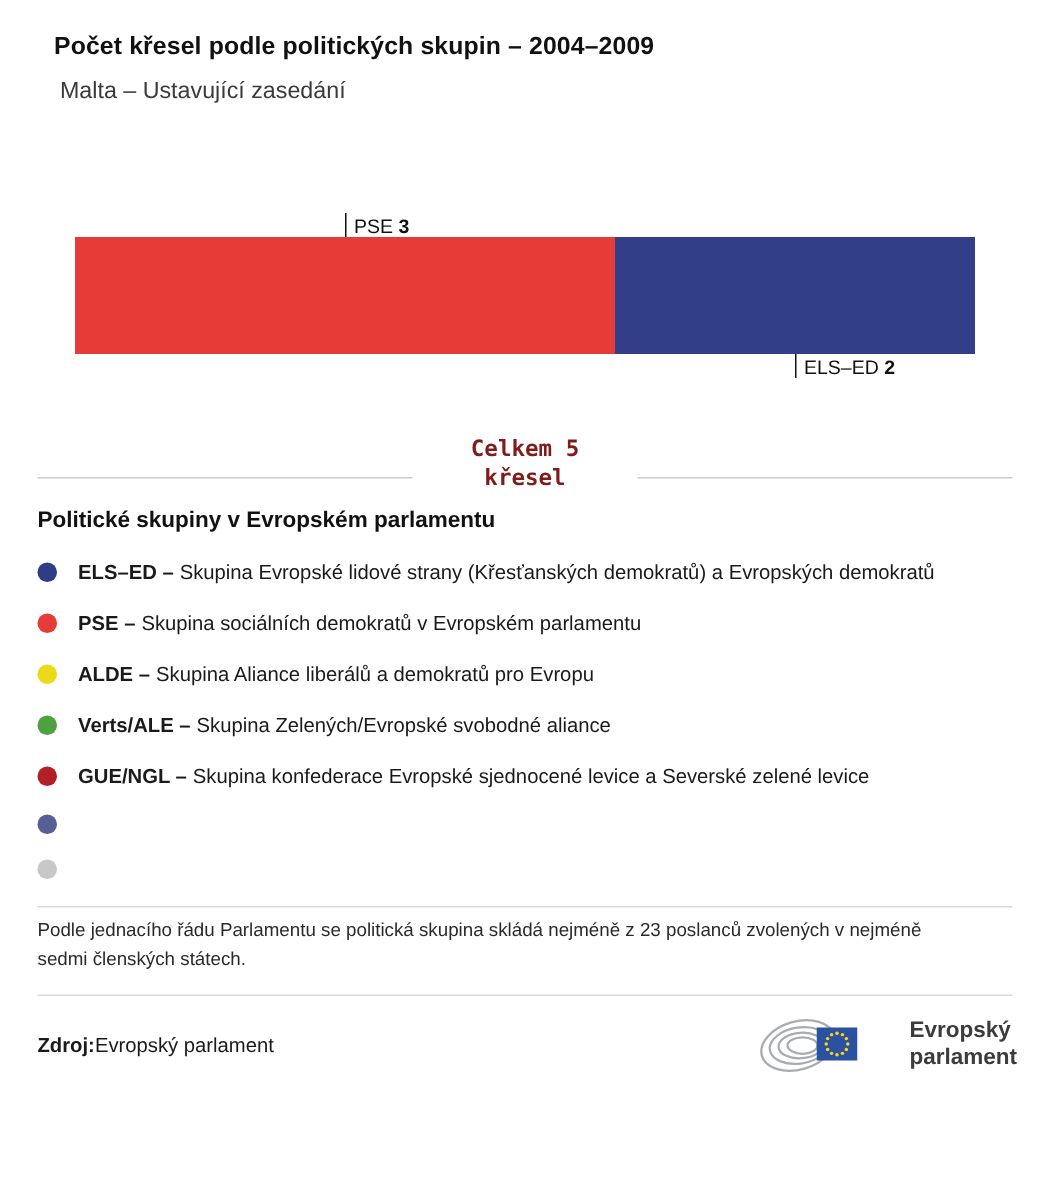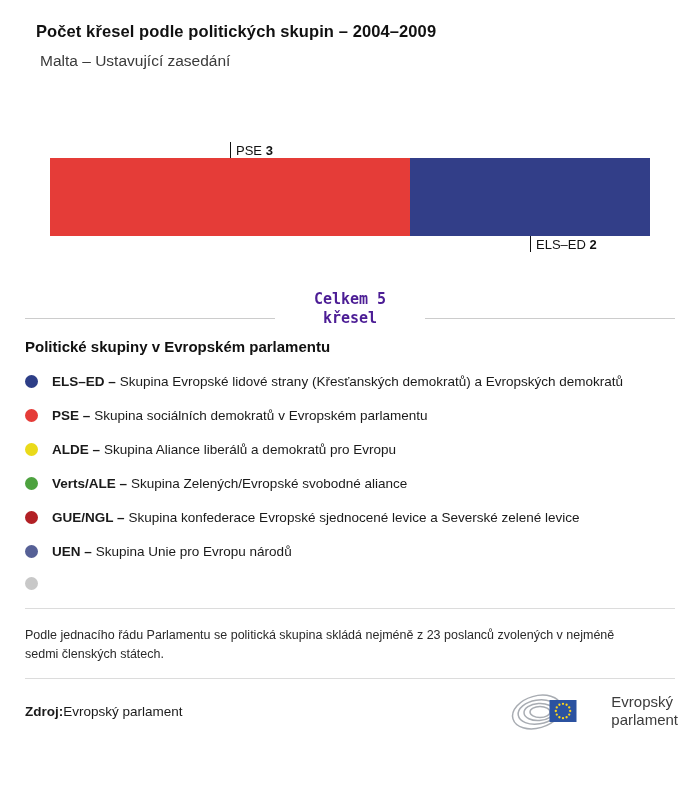--- a/index.html
+++ b/index.html
@@ -27,41 +27,41 @@
   .bar-label.above { bottom: 100%; }
   .bar-label.below { top: 100%; }
   .bar-label b { font-weight: bold; }
 
   
   .total-row { display: flex; align-items: flex-end; gap: 14px; margin: 54px 25px 0 25px; }
   .total-row .hline { flex: 1; height: 1px; background: #cccccc; margin-bottom: 9px; }
   .total-text {
     font-family: "DejaVu Sans Mono", monospace;
     font-weight: bold; font-size: 15px; line-height: 1.25;
-    width: 122px; text-align: center; color: #4c1d95;
+    width: 122px; text-align: center; color: #7f1d1d;
   }
 
   
   .legend { padding: 0 25px; margin-top: 10px; }
   .legend-heading { font-size: 15px; font-weight: bold; color: #111; margin-bottom: 18px; }
   .legend-item { display: flex; align-items: center; margin-bottom: 17px; line-height: 17px; }
   .legend-dot { width: 13px; height: 13px; border-radius: 50%; margin-right: 14px; flex: none; background: #999; }
   .legend-text { font-size: 13.5px; color: #1a1a1a; }
   .legend-text b { font-weight: bold; padding-right: 4px; }
 
   .rule { height: 1px; background: #dcdcdc; margin: 0 25px; }
   .rule.first { margin-top: 18px; }
 
-  .footnote { padding: 17px 25px 14px 25px; font-size: 12.5px; line-height: 1.55; color: #2a2a2a; max-width: 660px; }
+  .footnote { padding: 6px 25px 14px 25px; font-size: 12.5px; line-height: 1.55; color: #2a2a2a; max-width: 660px; }
 
   .footer { display: flex; justify-content: space-between; align-items: center; padding: 8px 22px 0 25px; }
   .source { font-size: 13.5px; color: #1a1a1a; }
   .source b { font-weight: bold; padding-right: 0; }
   .logo { display: flex; align-items: center; gap: 9px; }
-  .logo-text { font-size: 15px; line-height: 1.25; color: #3c3c3c; font-weight: 400; }
+  .logo-text { font-size: 15px; line-height: 1.25; color: #3c3c3c; font-weight: 700; }
 </style>
 </head>
 <body>
 
 <div class="header">
   <div class="title">Počet křesel podle politických skupin – 2004–2009</div>
   <div class="subtitle">Malta – Ustavující zasedání</div>
 </div>
 
 <div class="bar-area">
@@ -103,21 +103,20 @@
   <div class="legend-item">
     <span class="legend-dot" style="background: rgb(77, 162, 63);"></span>
     <span class="legend-text"><b>Verts/ALE –</b><span>Skupina Zelených/Evropské svobodné aliance</span></span>
   </div>
   <div class="legend-item">
     <span class="legend-dot" style="background: rgb(178, 32, 37);"></span>
     <span class="legend-text"><b>GUE/NGL –</b><span>Skupina konfederace Evropské sjednocené levice a Severské zelené levice</span></span>
   </div>
   <div class="legend-item">
     <span class="legend-dot" style="background: rgb(86, 96, 150);"></span>
-    <span class="legend-text"><b>UEN –</b><span>Skupina Unie pro Evropu národů</span></span>
   </div>
   <div class="legend-item">
     <span class="legend-dot" style="background: rgb(200, 200, 200);"></span>
   </div>
 </div>
 
 <div class="rule first"></div>
 
 <div class="footnote">Podle jednacího řádu Parlamentu se politická skupina skládá nejméně z 23 poslanců zvolených v nejméně sedmi členských státech.</div>
 

